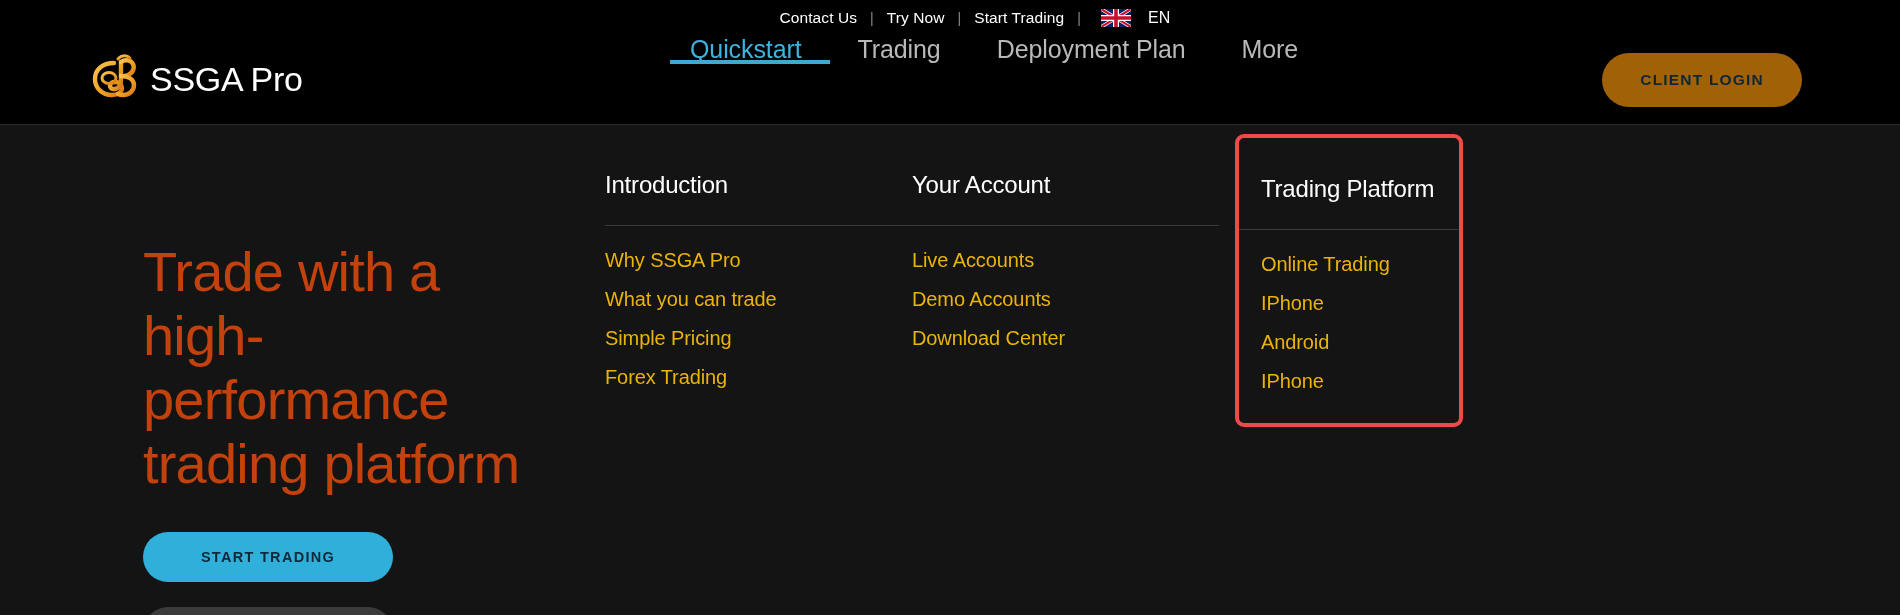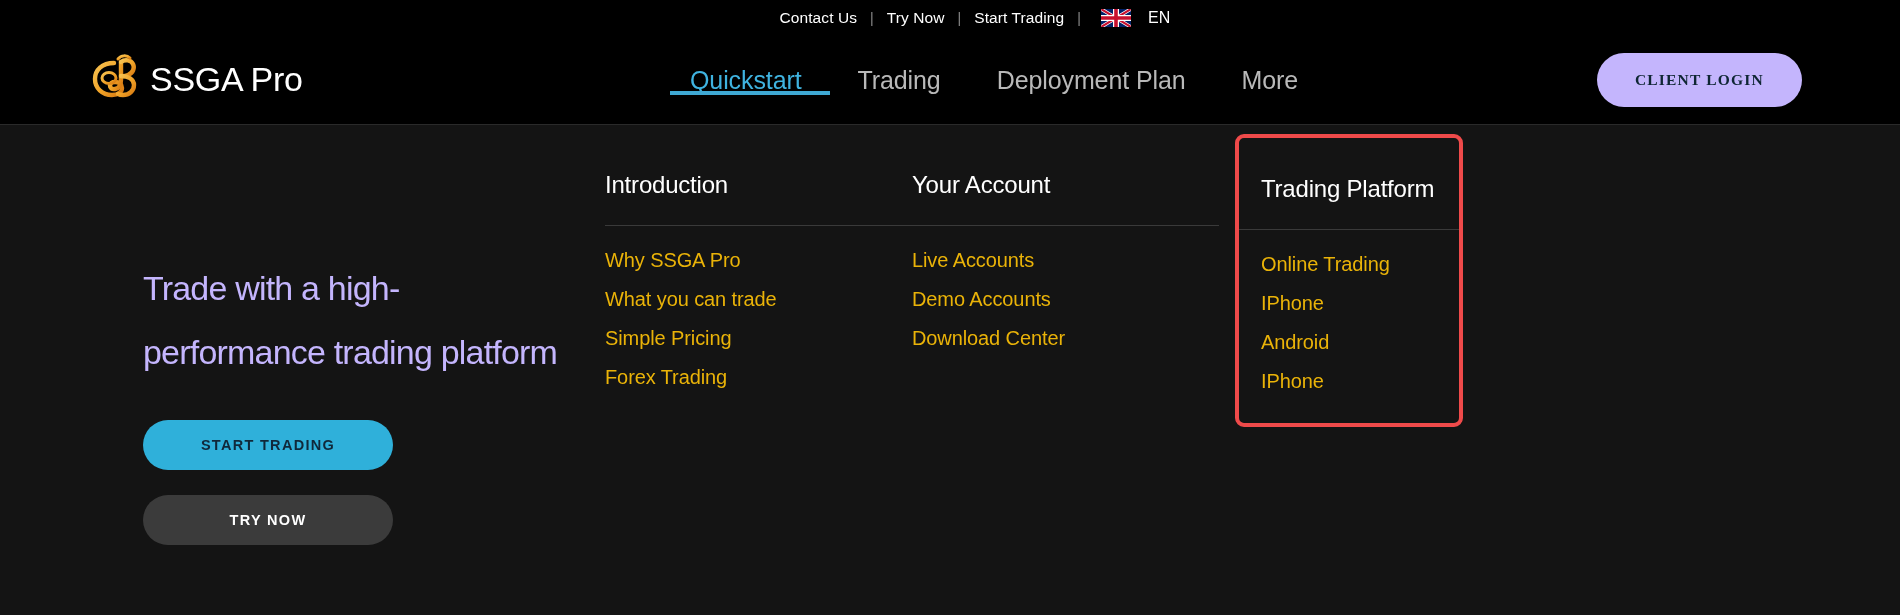--- a/index.html
+++ b/index.html
@@ -104,21 +104,21 @@
     letter-spacing: -0.3px;
     white-space: nowrap;
   }
 
   .mainnav {
     position: absolute;
     left: 670px;
     top: 0;
     height: 90px;
     display: flex;
-    align-items: center;
+    align-items: flex-start;
   }
   .nav-item {
     position: relative;
     display: flex;
     align-items: center;
     padding: 0 28px;
     font-size: 25px;
     color: #b9b9b9;
     text-decoration: none;
     white-space: nowrap;
@@ -133,48 +133,47 @@
     bottom: 0;
     height: 4px;
     background: #3fa9d4;
   }
 
   .client-login {
     position: absolute;
     right: 98px;
     top: 50%;
     transform: translateY(-50%);
-    background: #c4b5fd;
+    background: #a16207;
     color: #0f2634;
     border: none;
     border-radius: 28px;
     height: 54px;
     padding: 0 38px;
     font-size: 15.5px;
     font-weight: bold;
     letter-spacing: 1.2px;
-    font-family: Liberation Serif, serif;
+    font-family: Liberation Sans, sans-serif;
     cursor: pointer;
     white-space: nowrap;
   }
 
   
   .hero {
     position: absolute;
     left: 143px;
     top: 240px;
     width: 420px;
   }
   .hero-title {
-    font-size: 34px;
+    font-size: 56px;
     line-height: 64px;
     font-weight: 300;
-    color: #c4b5fd;
+    color: #c2410c;
     letter-spacing: -0.8px;
-    margin-top: 16px;
   }
   .hero-buttons {
     margin-top: 36px;
     display: flex;
     flex-direction: column;
     gap: 25px;
     align-items: flex-start;
   }
   .btn-pill {
     width: 250px;

